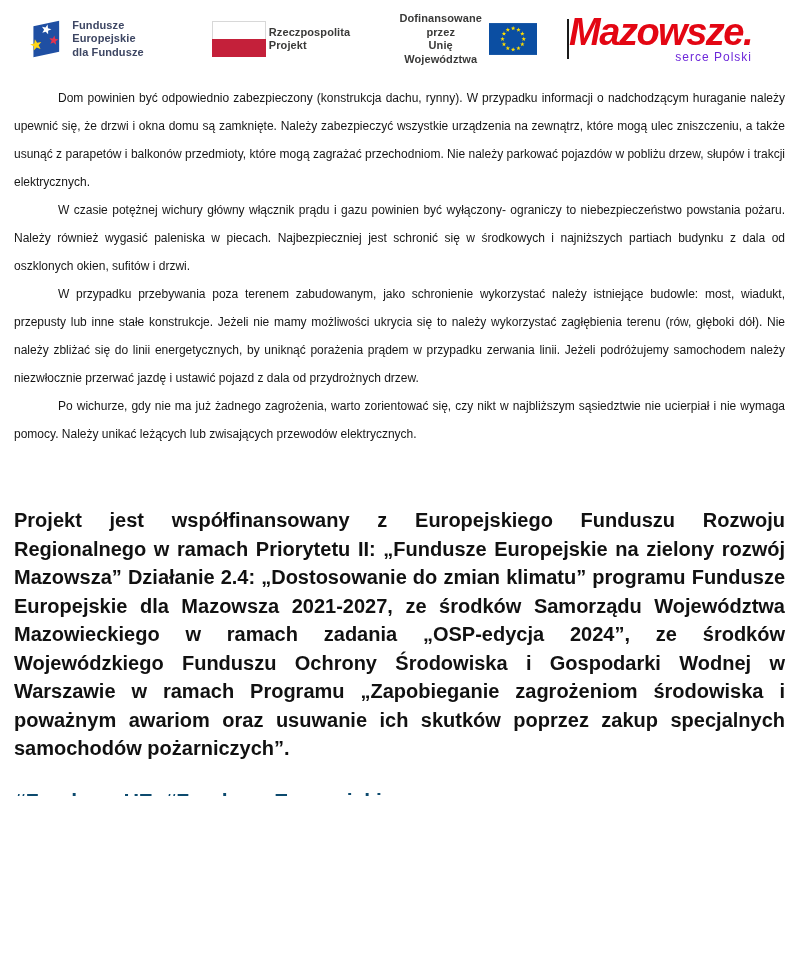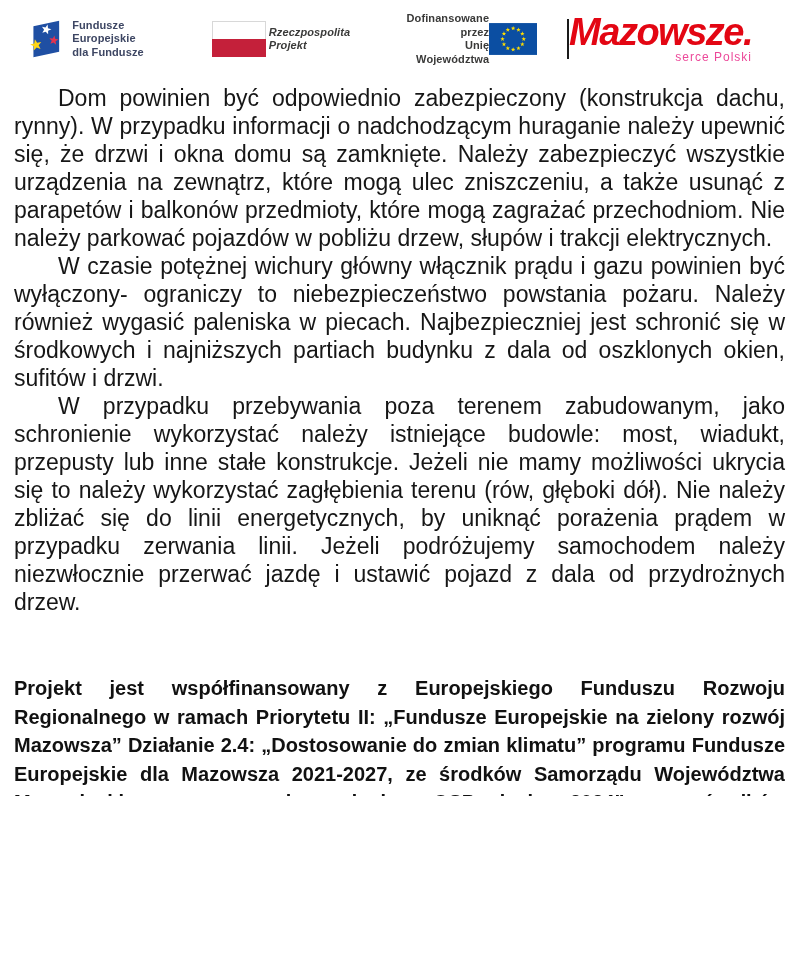--- a/index.html
+++ b/index.html
@@ -19,36 +19,36 @@
   .logo-group { display: flex; align-items: center; }
   .logo-label {
     font-size: 11px; font-weight: bold; line-height: 13.5px;
     color: #3a3a39; letter-spacing: 0.1px;
   }
   .fe-label { color: #3d4663; margin-left: 9px; }
   .g-pl { margin-left: 40px; }
   .pl-flag { width: 54px; height: 36px; box-sizing: border-box; }
   .pl-top { height: 18px; background: #ffffff; border: 1px solid #d8d8d8; border-bottom: none; box-sizing: border-box; }
   .pl-bottom { height: 18px; background: #c4203a; }
-  .pl-label { margin-left: 3px; font-style: italic; }
+  .pl-label { margin-left: 3px; }
   .g-eu { margin-left: 42px; }
-  .eu-label { text-align: right; }
+  .eu-label { text-align: center; }
   .header-divider { width: 2px; height: 40px; background: #1a1a1a; margin-left: 30px; }
   .g-mz { margin-left: auto; display: flex; flex-direction: column; align-items: flex-end; }
   .mz-wordmark {
     font-size: 38px; line-height: 34px; font-weight: bold; font-style: italic;
     color: #e30613; letter-spacing: -1.5px;
   }
-  .mz-tagline { font-size: 12px; color: #ec4899; text-align: right; margin-top: 1px; letter-spacing: 1px; }
+  .mz-tagline { font-size: 12px; color: #6d28d9; text-align: right; margin-top: 1px; letter-spacing: 1px; }
 
   
   .content { margin: 16px 15px 0 14px; }
   .para {
     margin: 0; text-indent: 44px; text-align: justify;
-    font-size: 23px; line-height: 28px; color: #161616;
+    font-size: 12px; line-height: 28px; color: #161616;
   }
   .funding-note {
     margin: 58px 0 0 0; font-weight: bold; text-align: justify;
     font-size: 20px; line-height: 28.5px; color: #111111;
   }
   .hashtags { margin: 26px 0 0 0; font-weight: bold; font-size: 21px; color: #0c4a6e; word-spacing: 6px; }
 
   svg { display: block; }
   .defs-holder { position: absolute; width: 0; height: 0; overflow: hidden; }
 </style>
@@ -117,18 +117,19 @@
       <div class="mz-wordmark">Mazowsze.</div>
       <div class="mz-tagline">serce Polski</div>
     </div>
 
   </header>
 
   <main class="content">
     <p class="para">Dom powinien być odpowiednio zabezpieczony (konstrukcja dachu, rynny). W przypadku informacji o nadchodzącym huraganie należy upewnić się, że drzwi i okna domu są zamknięte. Należy zabezpieczyć wszystkie urządzenia na zewnątrz, które mogą ulec zniszczeniu, a także usunąć z parapetów i balkonów przedmioty, które mogą zagrażać przechodniom. Nie należy parkować pojazdów w pobliżu drzew, słupów i trakcji elektrycznych.</p>
     <p class="para">W czasie potężnej wichury główny włącznik prądu i gazu powinien być wyłączony- ograniczy to niebezpieczeństwo powstania pożaru. Należy również wygasić paleniska w piecach. Najbezpieczniej jest schronić się w środkowych i najniższych partiach budynku z dala od oszklonych okien, sufitów i drzwi.</p>
     <p class="para">W przypadku przebywania poza terenem zabudowanym, jako schronienie wykorzystać należy istniejące budowle: most, wiadukt, przepusty lub inne stałe konstrukcje. Jeżeli nie mamy możliwości ukrycia się to należy wykorzystać zagłębienia terenu (rów, głęboki dół). Nie należy zbliżać się do linii energetycznych, by uniknąć porażenia prądem w przypadku zerwania linii. Jeżeli podróżujemy samochodem należy niezwłocznie przerwać jazdę i ustawić pojazd z dala od przydrożnych drzew.</p>
+    <p class="para">Po wichurze, gdy nie ma już żadnego zagrożenia, warto zorientować się, czy nikt w najbliższym sąsiedztwie nie ucierpiał i nie wymaga pomocy. Należy unikać leżących lub zwisających przewodów elektrycznych.</p>
 
     <p class="funding-note">Projekt jest współfinansowany z Europejskiego Funduszu Rozwoju Regionalnego w ramach Priorytetu II: „Fundusze Europejskie na zielony rozwój Mazowsza” Działanie 2.4: „Dostosowanie do zmian klimatu” programu Fundusze Europejskie dla Mazowsza 2021-2027, ze środków Samorządu Województwa Mazowieckiego w ramach zadania „OSP-edycja 2024”, ze środków Wojewódzkiego Funduszu Ochrony Środowiska i Gospodarki Wodnej w Warszawie w ramach Programu „Zapobieganie zagrożeniom środowiska i poważnym awariom oraz usuwanie ich skutków poprzez zakup specjalnych samochodów pożarniczych”.</p>
     <p class="hashtags">#FunduszeUE #FunduszeEuropejskie</p>
   </main>
 
 </div>
 
 </body></html>

